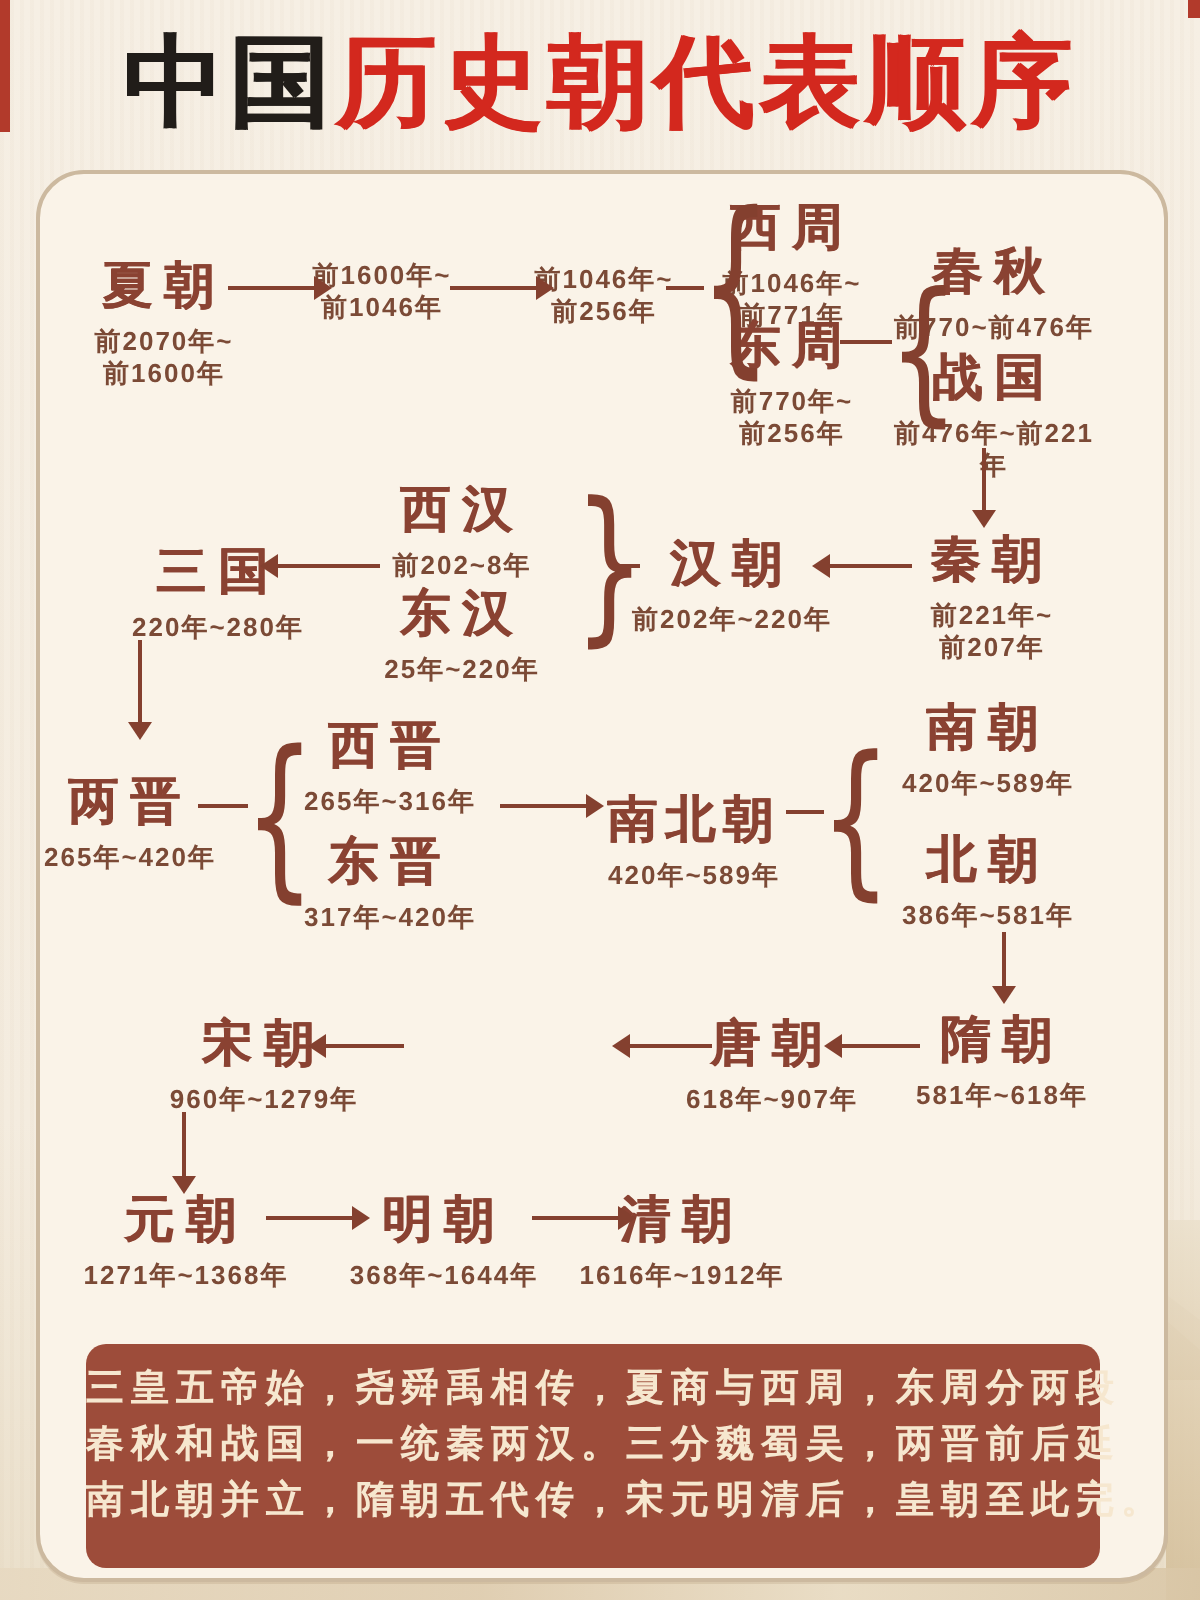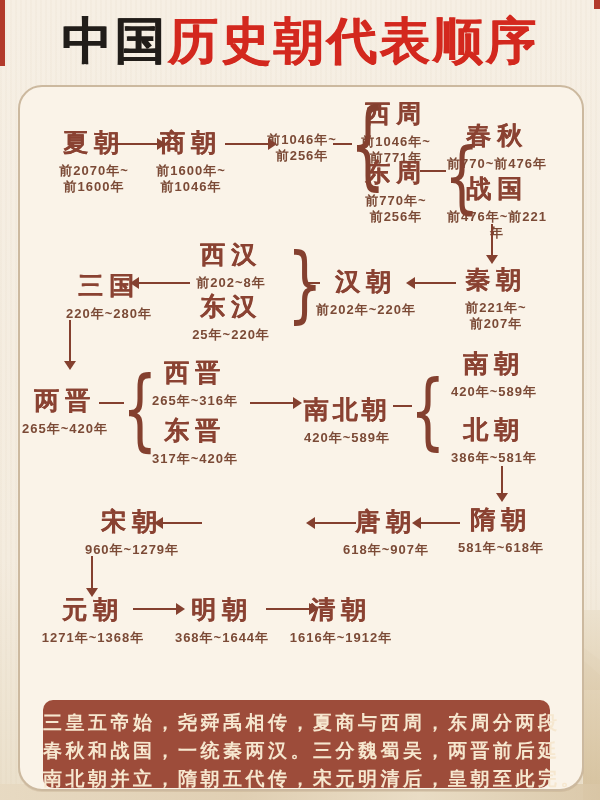--- a/index.html
+++ b/index.html
@@ -49,21 +49,21 @@
 
   .brace{position:absolute;color:#84402f;font-size:56px;line-height:56px;
      width:22px;text-align:center;font-family:"DejaVu Sans",sans-serif;font-weight:400;}
   #b1{left:350px;top:116px;transform:scaleY(1.72);}
   #b2{left:444px;top:149px;transform:scaleY(1.40);}
   #bc{left:287px;top:256px;transform:scaleY(1.50);}
   #b3{left:122px;top:382px;transform:scaleY(1.58);}
   #b4{left:410px;top:383px;transform:scaleY(1.50);}
 
   
-  #n-xia{left:94px;top:126px}      #n-shang{left:191px;top:126px}   #n-zhou{left:302px;top:128px}
+  #n-xia{left:82px;top:126px}      #n-shang{left:191px;top:126px}   #n-zhou{left:302px;top:128px}
   #n-xizhou{left:396px;top:97px}   #n-dongzhou{left:396px;top:156px}
   #n-chunqiu{left:497px;top:119px} #n-zhanguo{left:497px;top:172px}
   #n-sanguo{left:109px;top:269px}   #n-xihan{left:231px;top:238px}   #n-donghan{left:231px;top:290px}
   #n-hanchao{left:366px;top:265px} #n-qin{left:496px;top:263px}
   #n-liangjin{left:65px;top:384px} #n-xijin{left:195px;top:356px}   #n-dongjin{left:195px;top:414px}
   #n-nanbeichao{left:347px;top:393px} #n-nanchao{left:494px;top:347px} #n-beichao{left:494px;top:413px}
   #n-song{left:132px;top:505px}    #n-wudai{left:257px;top:505px}   #n-tang{left:386px;top:505px}
   #n-sui{left:501px;top:503px}
   #n-yuan{left:93px;top:593px}     #n-ming{left:222px;top:593px}    #n-qing{left:341px;top:593px}
   #n-nanbeichao .nname{letter-spacing:4px;}
@@ -83,23 +83,23 @@
   #ar1{left:250px;top:402px;width:44px}
   #nbl{left:393px;top:405px;width:19px}
   #va3{left:501px;top:466px;height:28px}
   #al3{left:420px;top:522px;width:40px}
   #al4{left:314px;top:522px;width:42px}
   #al5{left:162px;top:522px;width:40px}
   #va4{left:91px;top:556px;height:33px}
   #ar2{left:133px;top:608px;width:44px}
   #ar3{left:266px;top:608px;width:44px}
 
-  .poem-box{position:absolute;left:43px;top:672px;width:507px;height:88px;
+  .poem-box{position:absolute;left:43px;top:672px;width:507px;height:112px;
      background:#9d4c3a;border-radius:10px;text-align:left;padding-top:9px;
-     box-sizing:border-box;margin-top:28px;}
+     box-sizing:border-box;}
   .poem-line{font-size:19px;font-weight:800;color:#f6e7cf;letter-spacing:3.5px;
      line-height:28px;white-space:nowrap;}
 
   .watermark{position:absolute;left:304px;top:744px;font-size:30px;font-weight:800;
      color:#ec1808;letter-spacing:.5px;opacity:.92;white-space:nowrap;}
 </style>
 </head>
 <body>
 
 <div class="stage">
@@ -119,21 +119,20 @@
   <div class="title"><span class="t-black">中国</span><span class="t-red">历史朝代表顺序</span></div>
 
   <div class="panel"></div>
 
   <div class="node" id="n-xia">
     <div class="nname">夏朝</div>
     <div class="ndates">前2070年~
 前1600年</div>
   </div>
   <div class="node" id="n-shang">
-    <div class="nname">商朝</div>
     <div class="ndates">前1600年~
 前1046年</div>
   </div>
   <div class="node" id="n-zhou">
     <div class="ndates">前1046年~
 前256年</div>
   </div>
   <div class="node" id="n-xizhou">
     <div class="nname">西周</div>
     <div class="ndates">前1046年~

